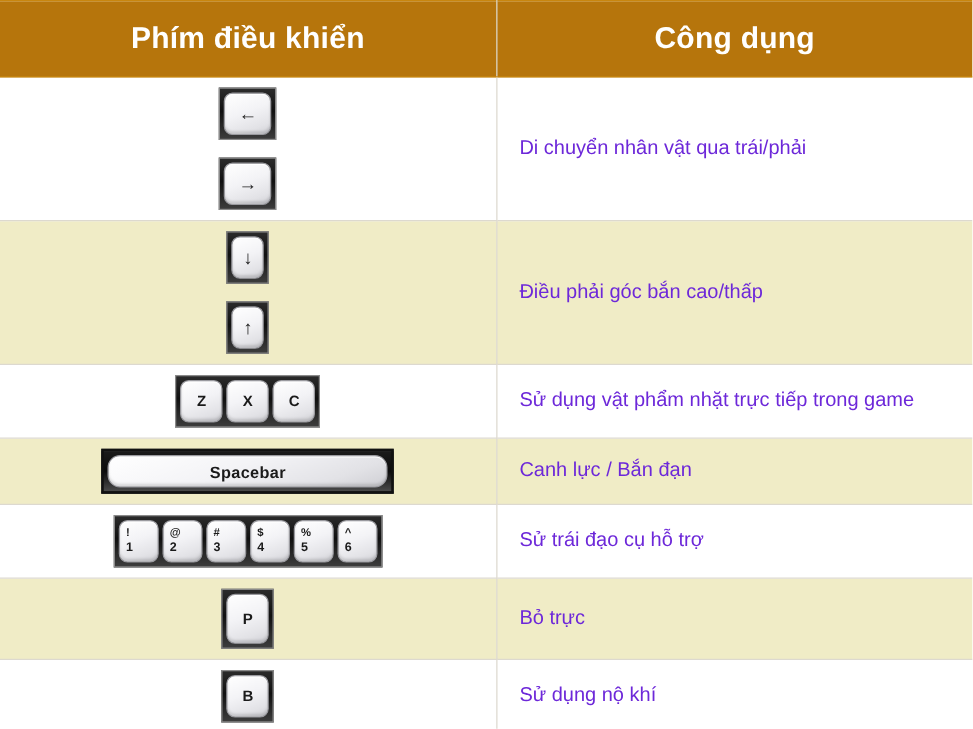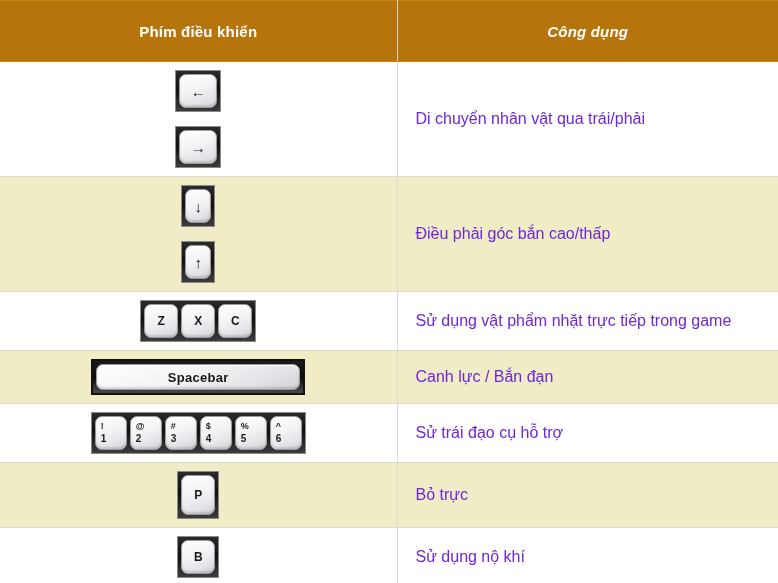--- a/index.html
+++ b/index.html
@@ -19,31 +19,31 @@
     border-collapse: collapse;
     table-layout: fixed;
   }
 
   table.controls-table col.col-keys  { width: 397px; }
   table.controls-table col.col-usage { width: 381px; }
 
   thead th {
     background: #b6750c;
     color: #ffffff;
-    font-size: 15px;
+    font-size: 24px;
     font-weight: bold;
     text-align: center;
     height: 60px;
     padding: 0 8px;
     border: 1px solid #c8860f;
     border-left: none;
     letter-spacing: 0.2px;
   }
   thead th.th-keys  { border-right: 1px solid #d9d3c2; }
-  thead th.th-usage { border-right: none; font-style: italic; }
+  thead th.th-usage { border-right: none; }
 
   tbody td {
     border-bottom: 1px solid #ddd9cf;
     border-right: 1px solid #ddd9cf;
     vertical-align: middle;
     padding: 0;
   }
   tbody td.cell-usage {
     border-right: none;
     padding: 4px 18px;
@@ -128,21 +128,21 @@
     font-weight: bold;
     line-height: 1;
   }
 
   
   .cap.arrow-wide { width: 38px; height: 34px; }
   .cap.arrow-tall { width: 26px; height: 34px; }
   .cap.sq        { width: 34px; height: 34px; }
   .cap.sq-tall   { width: 34px; height: 40px; }
   .cap.num-key   { width: 32px; height: 34px; }
-  .cap.space     { width: 204px; height: 26px; }
+  .cap.space     { width: 224px; height: 26px; border-radius: 10px; }
 
   .bezel.space-bezel {
     border: 2px solid #111111;
     background: linear-gradient(180deg, #1b1b1b 0%, #0b0b0b 50%, #4a4a4a 100%);
     padding: 3px;
   }
 </style>
 </head>
 <body>
 

